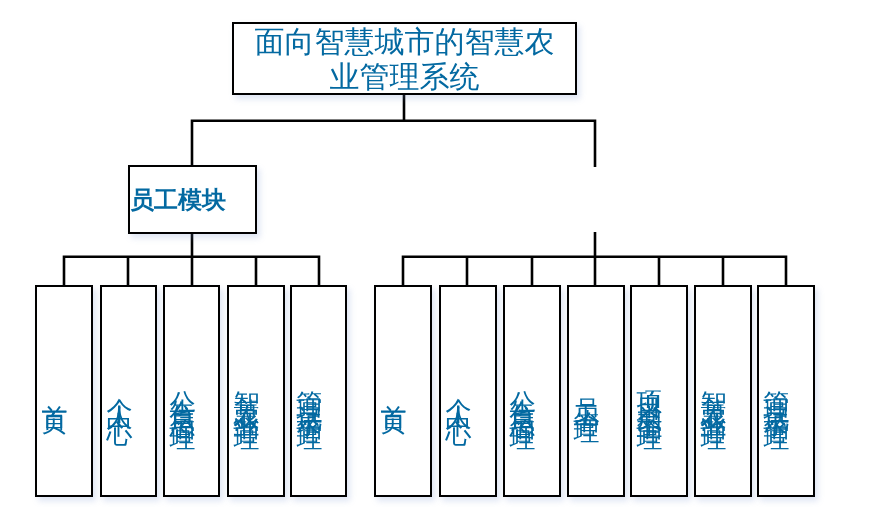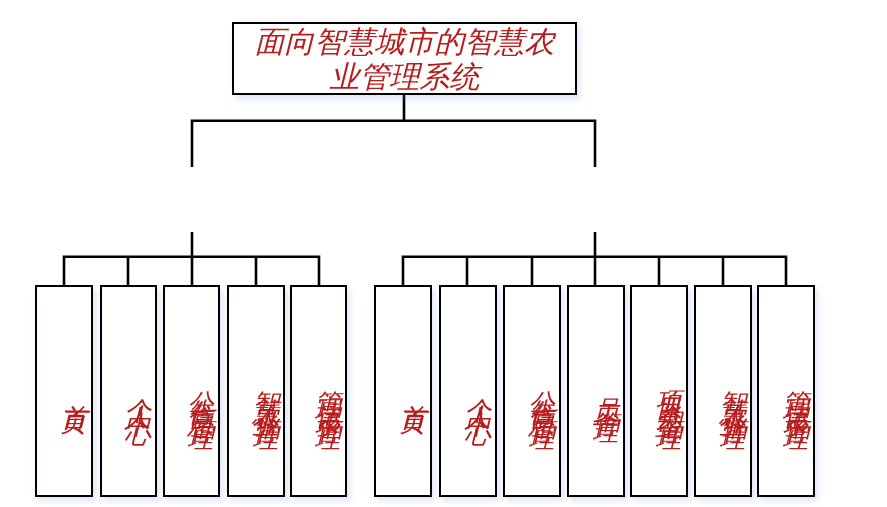--- a/index.html
+++ b/index.html
@@ -17,27 +17,26 @@
   .connectors {
     position: absolute;
     left: 0; top: 0;
     width: 887px; height: 507px;
     pointer-events: none;
   }
   .box {
     position: absolute;
     background: #ffffff;
     border: 2.5px solid #000000;
-    color: #b91c1c;
+    color: #0369a1;
     display: flex;
     align-items: center;
-    justify-content: flex-end;
+    justify-content: flex-start;
     text-align: center;
     box-shadow: 3px 4px 6px rgba(110, 140, 205, 0.22);
-    font-style: italic;
   }
   .box.root {
     left: 232px; top: 22px;
     width: 345px; height: 73px;
     font-family: "Liberation Serif", serif;
     font-size: 30px;
     line-height: 35px;
     padding: 0 13px;
     letter-spacing: 0px;
   }
@@ -90,20 +89,23 @@
       M659 255.5 L659 287
       M723 255.5 L723 287
       M786 255.5 L786 287
       M595 255.5 L595 287"></path>
   </svg>
 
   <div class="box root">
     <span>面向智慧城市的智慧农业管理系统</span>
   </div>
 
+  <div class="box module left">
+    <span>员工模块</span>
+  </div>
 
 
   <div class="box leaf" style="left:35px">
     <span class="vtext">首页</span>
   </div>
   <div class="box leaf" style="left:100px; width:57px">
     <span class="vtext">个人中心</span>
   </div>
   <div class="box leaf" style="left:163px; width:57px">
     <span class="vtext">公告信息管理</span>

